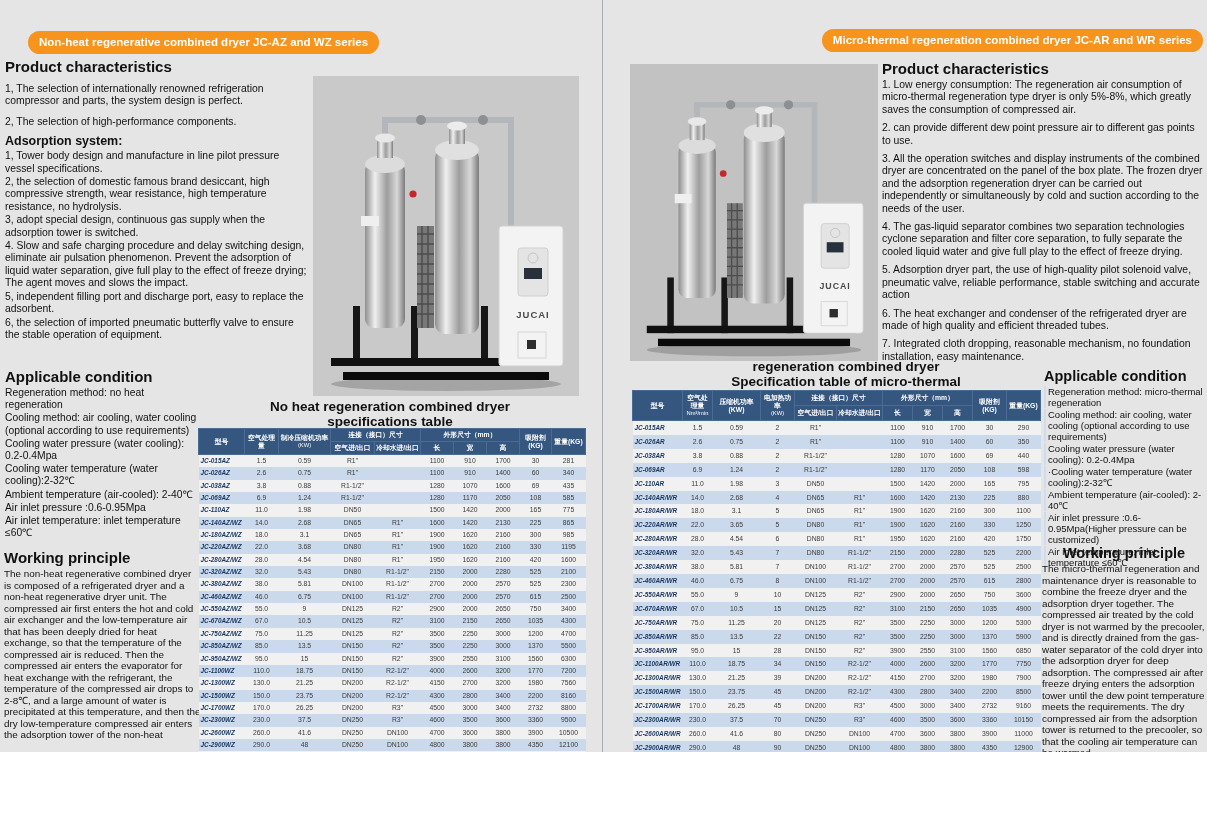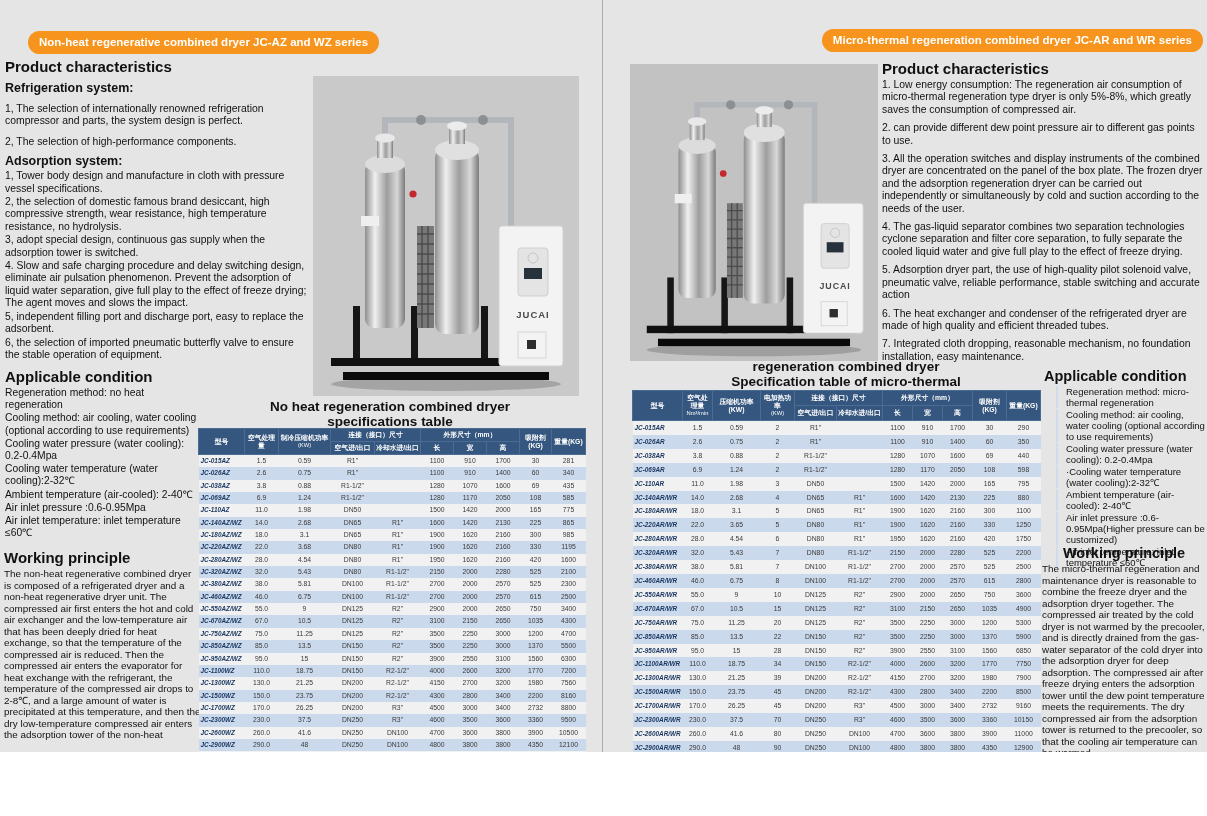--- a/index.html
+++ b/index.html
@@ -26,45 +26,44 @@
   .spec td:first-child{font-weight:bold;font-style:italic;color:#17355f;text-align:left;padding-left:2px;font-size:6.4px;}
   .ltable td{height:12.35px;line-height:12.35px;}
   .ltable thead tr{height:13px;}
   .rtable td{height:13.9px;line-height:13.9px;}
   .rtable thead tr{height:15px;}
   .note{font-size:8.5px;color:#333;margin-top:2px;}
   .wp-txt{font-size:9.9px;line-height:11.5px;}
   .cond-txt{font-size:10.3px;line-height:12.2px;}
   .cond-txt p{margin:0 0 1px 0;}
   .rcond-txt{font-size:9.5px;line-height:11px;}
-  .rcond-txt p{margin:0 0 1px 12px;padding-left:8px;border-left:2px solid #cfdcee;}
+  .rcond-txt p{margin:0 0 1px 0;padding-left:2px;border-left:2px solid #cfdcee;}
   .divider{width:1px;background:#a7adb3;}
   .pagenum{font-size:9px;color:#7a7a7a;}
   .photo{background:#c9c9c9;}
   .bottom-txt{font-size:10.4px;line-height:13px;}
 </style>
 </head>
 <body>
 
 <div id="root">
 
   <div class="abs divider" style="left:602px;top:0;height:772px;"></div>
 
   <div class="abs banner" style="left:28px;top:31px;">Non-heat regenerative combined dryer JC-AZ and WZ series</div>
 
   <div class="abs" style="left:5px;top:58px;width:304px;">
     <h1 class="sec-title">Product characteristics</h1>
-    <h2 class="sub-title">Refrigeration system:</h2>
     <div class="body-txt">
         <p>1, The selection of internationally renowned refrigeration compressor and parts, the system design is perfect.</p>
         <p>2, The selection of high-performance components.</p>
       </div>
     <h2 class="sub-title">Adsorption system:</h2>
     <div class="body-txt tight">
-        <p>1, Tower body design and manufacture in cloth with pressure vessel specifications.</p>
+        <p>1, Tower body design and manufacture in line pilot pressure vessel specifications.</p>
         <p>2, the selection of domestic famous brand desiccant, high compressive strength, wear resistance, high temperature resistance, no hydrolysis.</p>
         <p>3, adopt special design, continuous gas supply when the adsorption tower is switched.</p>
         <p>4. Slow and safe charging procedure and delay switching design, eliminate air pulsation phenomenon. Prevent the adsorption of liquid water separation, give full play to the effect of freeze drying; The agent moves and slows the impact.</p>
         <p>5, independent filling port and discharge port, easy to replace the adsorbent.</p>
         <p>6, the selection of imported pneumatic butterfly valve to ensure the stable operation of equipment.</p>
       </div>
   </div>
 
   <div class="abs photo" style="left:313px;top:76px;width:266px;height:320px;">
     <svg width="266" height="320" viewBox="0 0 266 320" preserveAspectRatio="none">

